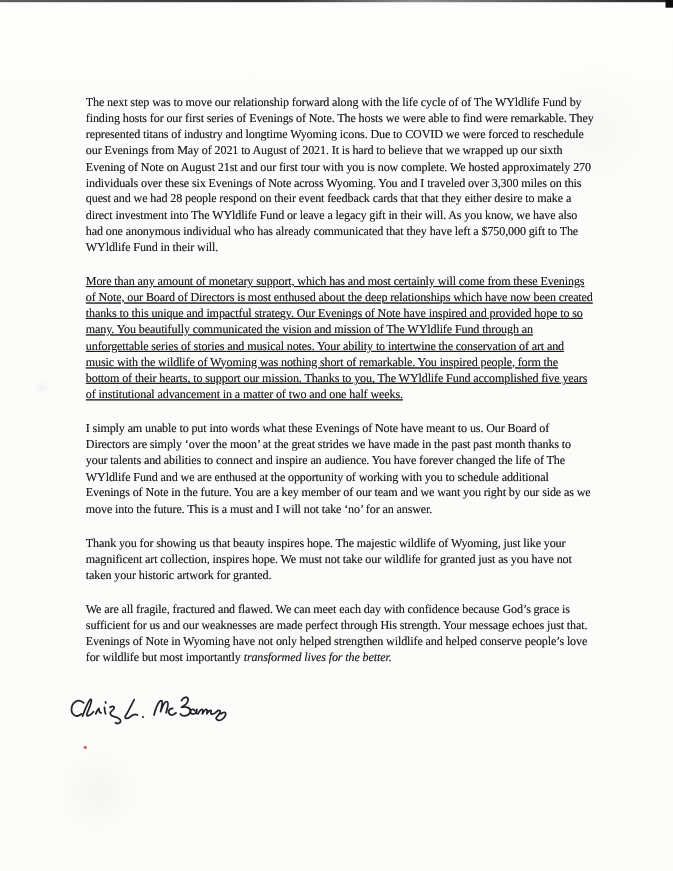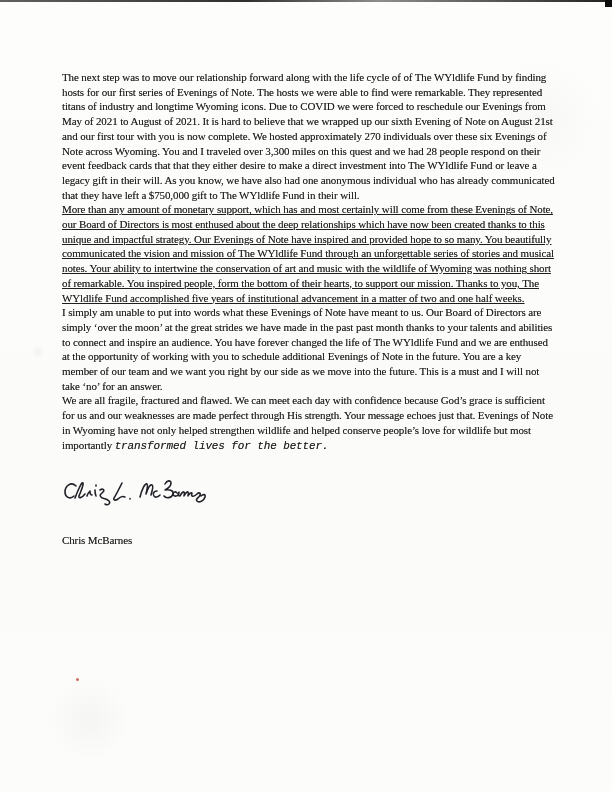--- a/index.html
+++ b/index.html
@@ -49,21 +49,21 @@
     position: absolute;
     left: 62px;
     top: 70px;
     width: 494px;
     font-size: 11px;
     line-height: 14.7px;
     letter-spacing: -0.12px;
     text-align: left;
     text-shadow: 0 0 0.4px rgba(31,29,29,0.55);
   }
-  .letter p { margin: 0; }
+  .letter p { margin: 16px; }
   .para-1 { margin-bottom: 9px; }
   .para-2 { margin-bottom: 11px; text-decoration: underline; }
   .para-3 { margin-bottom: 10px; }
   .para-4 { margin-bottom: 27px; }
   .para-5 { margin-bottom: 26px; }
   .closing { margin-bottom: 0; }
   .signature-block {
     margin-top: 22px;
     height: 44px;
     width: 160px;
@@ -71,39 +71,40 @@
   .signature-block svg { display: block; }
   .sig-stroke {
     fill: none;
     stroke: #23222a;
     stroke-width: 1.6;
     stroke-linecap: round;
     stroke-linejoin: round;
   }
   .sender-name { margin-top: 14px !important; }
   .sender-title { margin-top: 0; }
-  em { font-style: italic; font-family: Liberation Mono, monospace; }
+  em { font-style: italic; }
 </style>
 </head>
 <body>
 
 <div class="page">
 
   <div class="scan-top-edge"></div>
   <div class="scan-corner"></div>
   <div class="scan-red-dot"></div>
 
   <div class="letter">
 
     <p class="para-1">The next step was to move our relationship forward along with the life cycle of of The WYldlife Fund by finding hosts for our first series of Evenings of Note. The hosts we were able to find were remarkable. They represented titans of industry and longtime Wyoming icons. Due to COVID we were forced to reschedule our Evenings from May of 2021 to August of 2021. It is hard to believe that we wrapped up our sixth Evening of Note on August 21st and our first tour with you is now complete. We hosted approximately 270 individuals over these six Evenings of Note across Wyoming. You and I traveled over 3,300 miles on this quest and we had 28 people respond on their event feedback cards that that they either desire to make a direct investment into The WYldlife Fund or leave a legacy gift in their will. As you know, we have also had one anonymous individual who has already communicated that they have left a $750,000 gift to The WYldlife Fund in their will.</p>
 
     <p class="para-2">More than any amount of monetary support, which has and most certainly will come from these Evenings of Note, our Board of Directors is most enthused about the deep relationships which have now been created thanks to this unique and impactful strategy. Our Evenings of Note have inspired and provided hope to so many. You beautifully communicated the vision and mission of The WYldlife Fund through an unforgettable series of stories and musical notes. Your ability to intertwine the conservation of art and music with the wildlife of Wyoming was nothing short of remarkable. You inspired people, form the bottom of their hearts, to support our mission. Thanks to you, The WYldlife Fund accomplished five years of institutional advancement in a matter of two and one half weeks.</p>
 
     <p class="para-3">I simply am unable to put into words what these Evenings of Note have meant to us. Our Board of Directors are simply ‘over the moon’ at the great strides we have made in the past past month thanks to your talents and abilities to connect and inspire an audience. You have forever changed the life of The WYldlife Fund and we are enthused at the opportunity of working with you to schedule additional Evenings of Note in the future. You are a key member of our team and we want you right by our side as we move into the future. This is a must and I will not take ‘no’ for an answer.</p>
 
+    <p class="para-4">Thank you for showing us that beauty inspires hope. The majestic wildlife of Wyoming, just like your magnificent art collection, inspires hope. We must not take our wildlife for granted just as you have not taken your historic artwork for granted.</p>
 
     <p class="para-5"><span>We are all fragile, fractured and flawed. We can meet each day with confidence because God’s grace is sufficient for us and our weaknesses are made perfect through His strength. Your message echoes just that. Evenings of Note in Wyoming have not only helped strengthen wildlife and helped conserve people’s love for wildlife but most importantly </span><em>transformed lives for the better.</em></p>
 
 
     <div class="signature-block" role="img" aria-label="Chris L. McBarnes">
       <svg width="158" height="44" viewBox="0 0 158 44">
 
         <path class="sig-stroke" d="M14 11 C9 6 3 11 3 17 C3 22 8 25 12 21"></path>
         <path class="sig-stroke" d="M13 23 C16 15 20 6 21 8 C22 10 18 18 17 21 C16 24 20 23 23 19"></path>
         <path class="sig-stroke" d="M25 21 C26 18 27 17 28 16 C28 18 28 20 30 20"></path>
@@ -113,16 +114,15 @@
         <path class="sig-stroke" d="M60 8 C57 14 54 20 52 23 C51 25 53 26 56 24 C58 22 61 21 63 22"></path>
         <path class="sig-stroke" d="M68 23.5 L68 24"></path>
 
         <path class="sig-stroke" d="M78 22 C80 14 83 8 85 9 C86 10 85 15 84 19 C86 13 88 9 90 10 C92 11 90 16 89 20"></path>
         <path class="sig-stroke" d="M95 16 C92 16 90 19 92 21 C93 23 96 22 98 20"></path>
         <path class="sig-stroke" d="M103 9 C105 5 109 5 109 8 C109 12 105 14 103 15 C108 14 112 16 111 19 C110 23 104 24 102 21"></path>
         <path class="sig-stroke" d="M115 18 C114 16 111 17 111 19 C111 21 114 22 116 20 C117 19 117 18 117 17 C116 19 116 21 118 21 C119 19 121 16 122 17 C123 18 122 20 122 21 C123 19 125 16 126 17 C127 18 126 20 126 21 C127 19 129 17 130 18 C130 19 129 20 130 21 C132 22 134 20 135 19 C137 17 139 18 138 20 C137 23 133 24 135 26 C137 28 142 26 143 22 C144 19 141 19 139 21"></path>
       </svg>
     </div>
 
-    <p class="sender-name">Chris McBarnes</p>
 
   </div>
 </div>
 
 </body></html>

